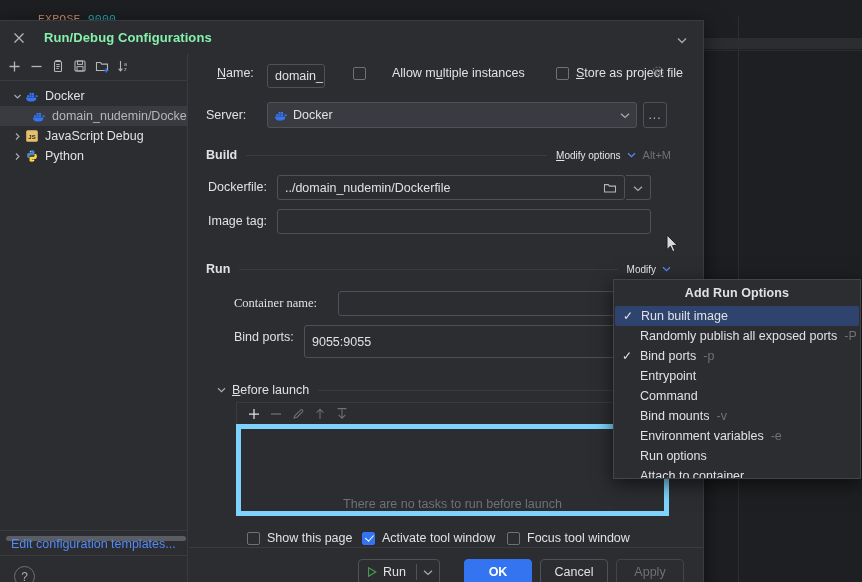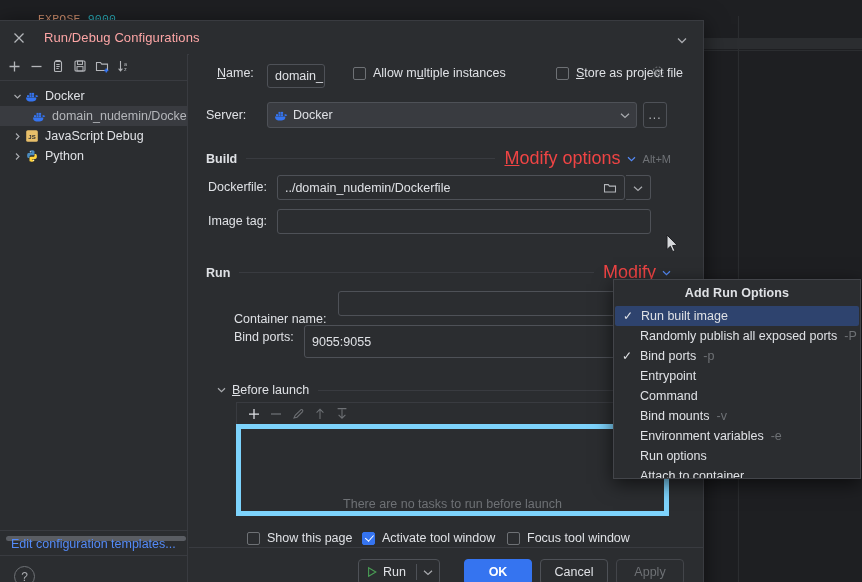--- a/index.html
+++ b/index.html
@@ -41,21 +41,21 @@
     position:relative; height:33px; background:#2b2d30;
     border-bottom:1px solid #393b40;
   }
   .close-x {
     position:absolute; left:11px; top:9px; width:16px; height:16px;
     cursor:pointer;
   }
   .close-x svg { display:block; }
   .dlg-title {
     position:absolute; left:44px; top:9px;
-    font-size:13px; color:#fca5a5; font-weight:400;
+    font-size:13px; color:#86efac; font-weight:700;
     letter-spacing:.1px;
   }
   .title-chevron {
     position:absolute; right:16px; top:12px; width:10px; height:7px; cursor:pointer;
   }
 
   
   .left-panel {
     position:absolute; left:0; top:33px; width:188px; bottom:0;
     background:#2b2d30; border-right:1px solid #393b40;
@@ -137,21 +137,21 @@
   .cb.checked { background:#3574f0; border-color:#3574f0; }
   .cb.checked:after {
     content:""; position:absolute; left:3.5px; top:.5px; width:3.5px; height:7px;
     border:solid #fff; border-width:0 1.8px 1.8px 0; transform:rotate(42deg);
   }
   .cb-label { margin-left:7px; font-size:12.5px; color:#dfe1e5; }
   .cb-label .mn { text-decoration:underline; }
 
   .sec-title { font-size:12.5px; color:#dfe1e5; font-weight:bold; }
   .sec-line { height:1px; background:#393b40; flex:1; margin:0 9px; }
-  .modify-link { color:#ef4444; font-size:18px; cursor:pointer; }
+  .modify-link { color:#e5e5e5; font-size:10px; cursor:pointer; }
   .modify-link .mn { text-decoration:underline; }
   .shortcut { color:#6e7175; font-size:11px; margin-left:7px; }
 
   .bl-toolbar {
     position:absolute; border:1px solid #393b40; border-bottom:none;
     background:#2b2d30; display:flex; align-items:center; box-sizing:border-box;
   }
   .bl-tb-btn { width:22px; height:22px; display:flex; align-items:center;
                justify-content:center; cursor:pointer; }
   .bl-list {
@@ -363,21 +363,21 @@
     </div>
 
     <div class="content">
 
       <div class="row" style="left:28px; top:12px;">
         <div class="lbl"><span class="mn">N</span>ame:</div>
       </div>
       <div class="txtfield" style="position:absolute; left:78px; top:10px; width:58px;">
         <span>domain_</span>
       </div>
-      <div class="row" style="left:164px; top:12px;">
+      <div class="row" style="left:164px; top:12px;gap:19px;">
         <div class="cb"></div>
         <div class="cb-label">Allow m<span class="mn">u</span>ltiple instances</div>
       </div>
       <div class="row" style="left:335px; top:12px;padding-left:32px;">
         <div class="cb"></div>
         <div class="cb-label"><span class="mn">S</span>tore as project file</div>
       </div>
       <div style="position:absolute; left:462px; top:11px;">
         <svg width="14" height="14" viewBox="0 0 14 14">
           <circle cx="7" cy="7" r="2.2" stroke="#6e7175" stroke-width="1.1" fill="none"></circle>
@@ -453,21 +453,21 @@
         <div class="sec-title">Run</div>
         <div class="sec-line"></div>
         <div class="modify-link">Modify</div>
         <span style="margin-left:6px;display:flex;">
           <svg width="9" height="6" viewBox="0 0 9 6">
               <path d="M1 1.3 L4.5 4.6 L8 1.3" stroke="#548af7" stroke-width="1.2" fill="none"></path>
             </svg>
         </span>
       </div>
 
-      <div class="row" style="left:45px; top:258px;">
+      <div class="row" style="left:45px; top:242px;font-family:Liberation Serif, serif;">
         <div class="lbl">Container name:</div>
       </div>
       <div class="txtfield" style="position:absolute; left:149px; top:237px; width:313px; height:25px;">
         <span></span>
       </div>
 
       <div class="row" style="left:45px; top:276px;">
         <div class="lbl">Bind ports:</div>
       </div>
       <div class="txtfield" style="position:absolute; left:115px; top:271px; width:347px; height:33px;">

